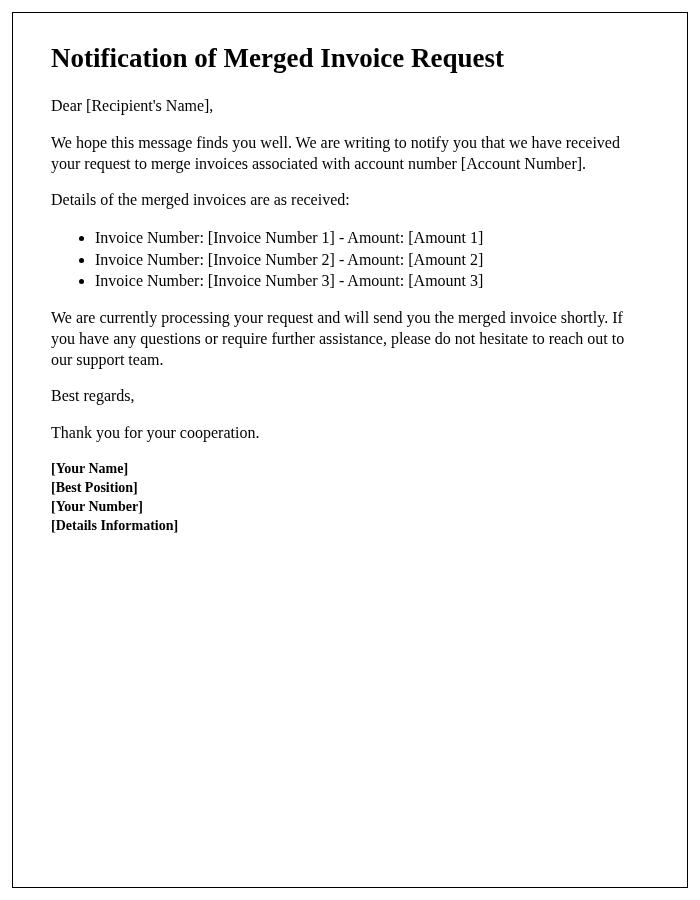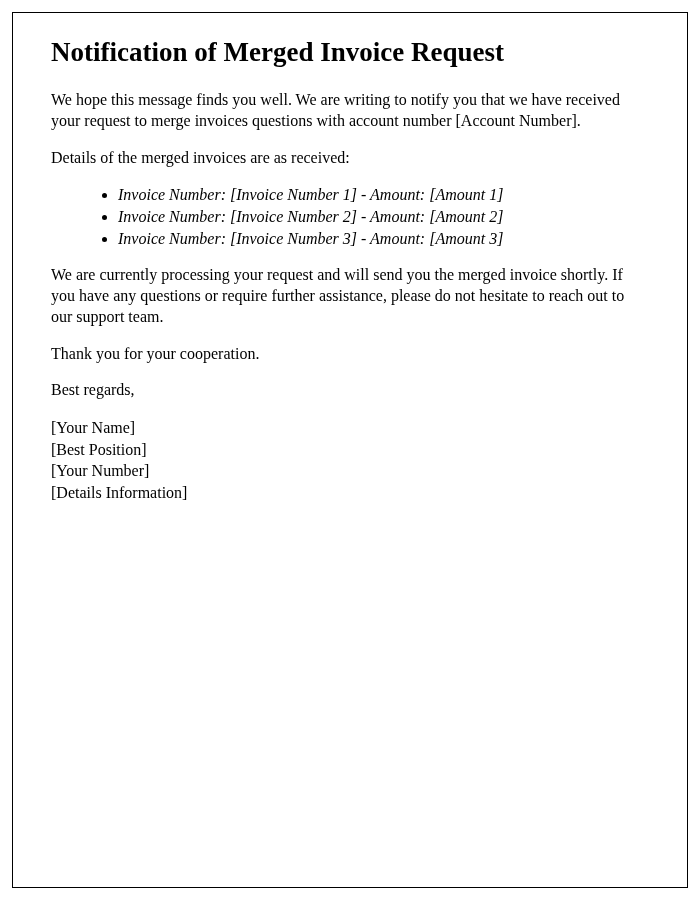--- a/index.html
+++ b/index.html
@@ -11,61 +11,62 @@
       width: 700px;
       height: 900px;
       background: #fff;
       padding: 12px;
       font-family: "Times New Roman", Times, serif;
     }
     .document {
       width: 100%;
       height: 100%;
       border: 1px solid #000;
-      padding: 24px 38px;
+      padding: 30px 38px;
     }
     h1 {
       font-size: 27px;
       font-weight: bold;
       margin-bottom: 22px;
     }
     p {
       font-size: 16px;
       line-height: 1.3;
       margin-bottom: 16px;
     }
     ul {
-      margin-left: 67px;
+      margin-left: 44px;
       margin-bottom: 16px;
-      font-style: italic;
     }
     li {
       font-size: 16px;
       line-height: 1.35;
       list-style-type: disc;
     }
     .signature {
-      font-size: 16px;
+      font-size: 14px;
       line-height: 1.35;
+      font-weight: bold;
     }
   </style>
 </head>
 <body>
 
 <div class="document">
   <h1>Notification of Merged Invoice Request</h1>
-  <p>We hope this message finds you well. We are writing to notify you that we have received your request to merge invoices questions with account number [Account Number].</p>
+  <p>Dear [Recipient's Name],</p>
+  <p>We hope this message finds you well. We are writing to notify you that we have received your request to merge invoices associated with account number [Account Number].</p>
   <p>Details of the merged invoices are as received:</p>
   <ul>
     <li>Invoice Number: [Invoice Number 1] - Amount: [Amount 1]</li>
     <li>Invoice Number: [Invoice Number 2] - Amount: [Amount 2]</li>
     <li>Invoice Number: [Invoice Number 3] - Amount: [Amount 3]</li>
   </ul>
   <p>We are currently processing your request and will send you the merged invoice shortly. If you have any questions or require further assistance, please do not hesitate to reach out to our support team.</p>
+  <p>Best regards,</p>
   <p>Thank you for your cooperation.</p>
-  <p>Best regards,</p>
   <div class="signature">
     <div>[Your Name]</div>
     <div>[Best Position]</div>
     <div>[Your Number]</div>
     <div>[Details Information]</div>
   </div>
 </div>
 
 </body></html>

